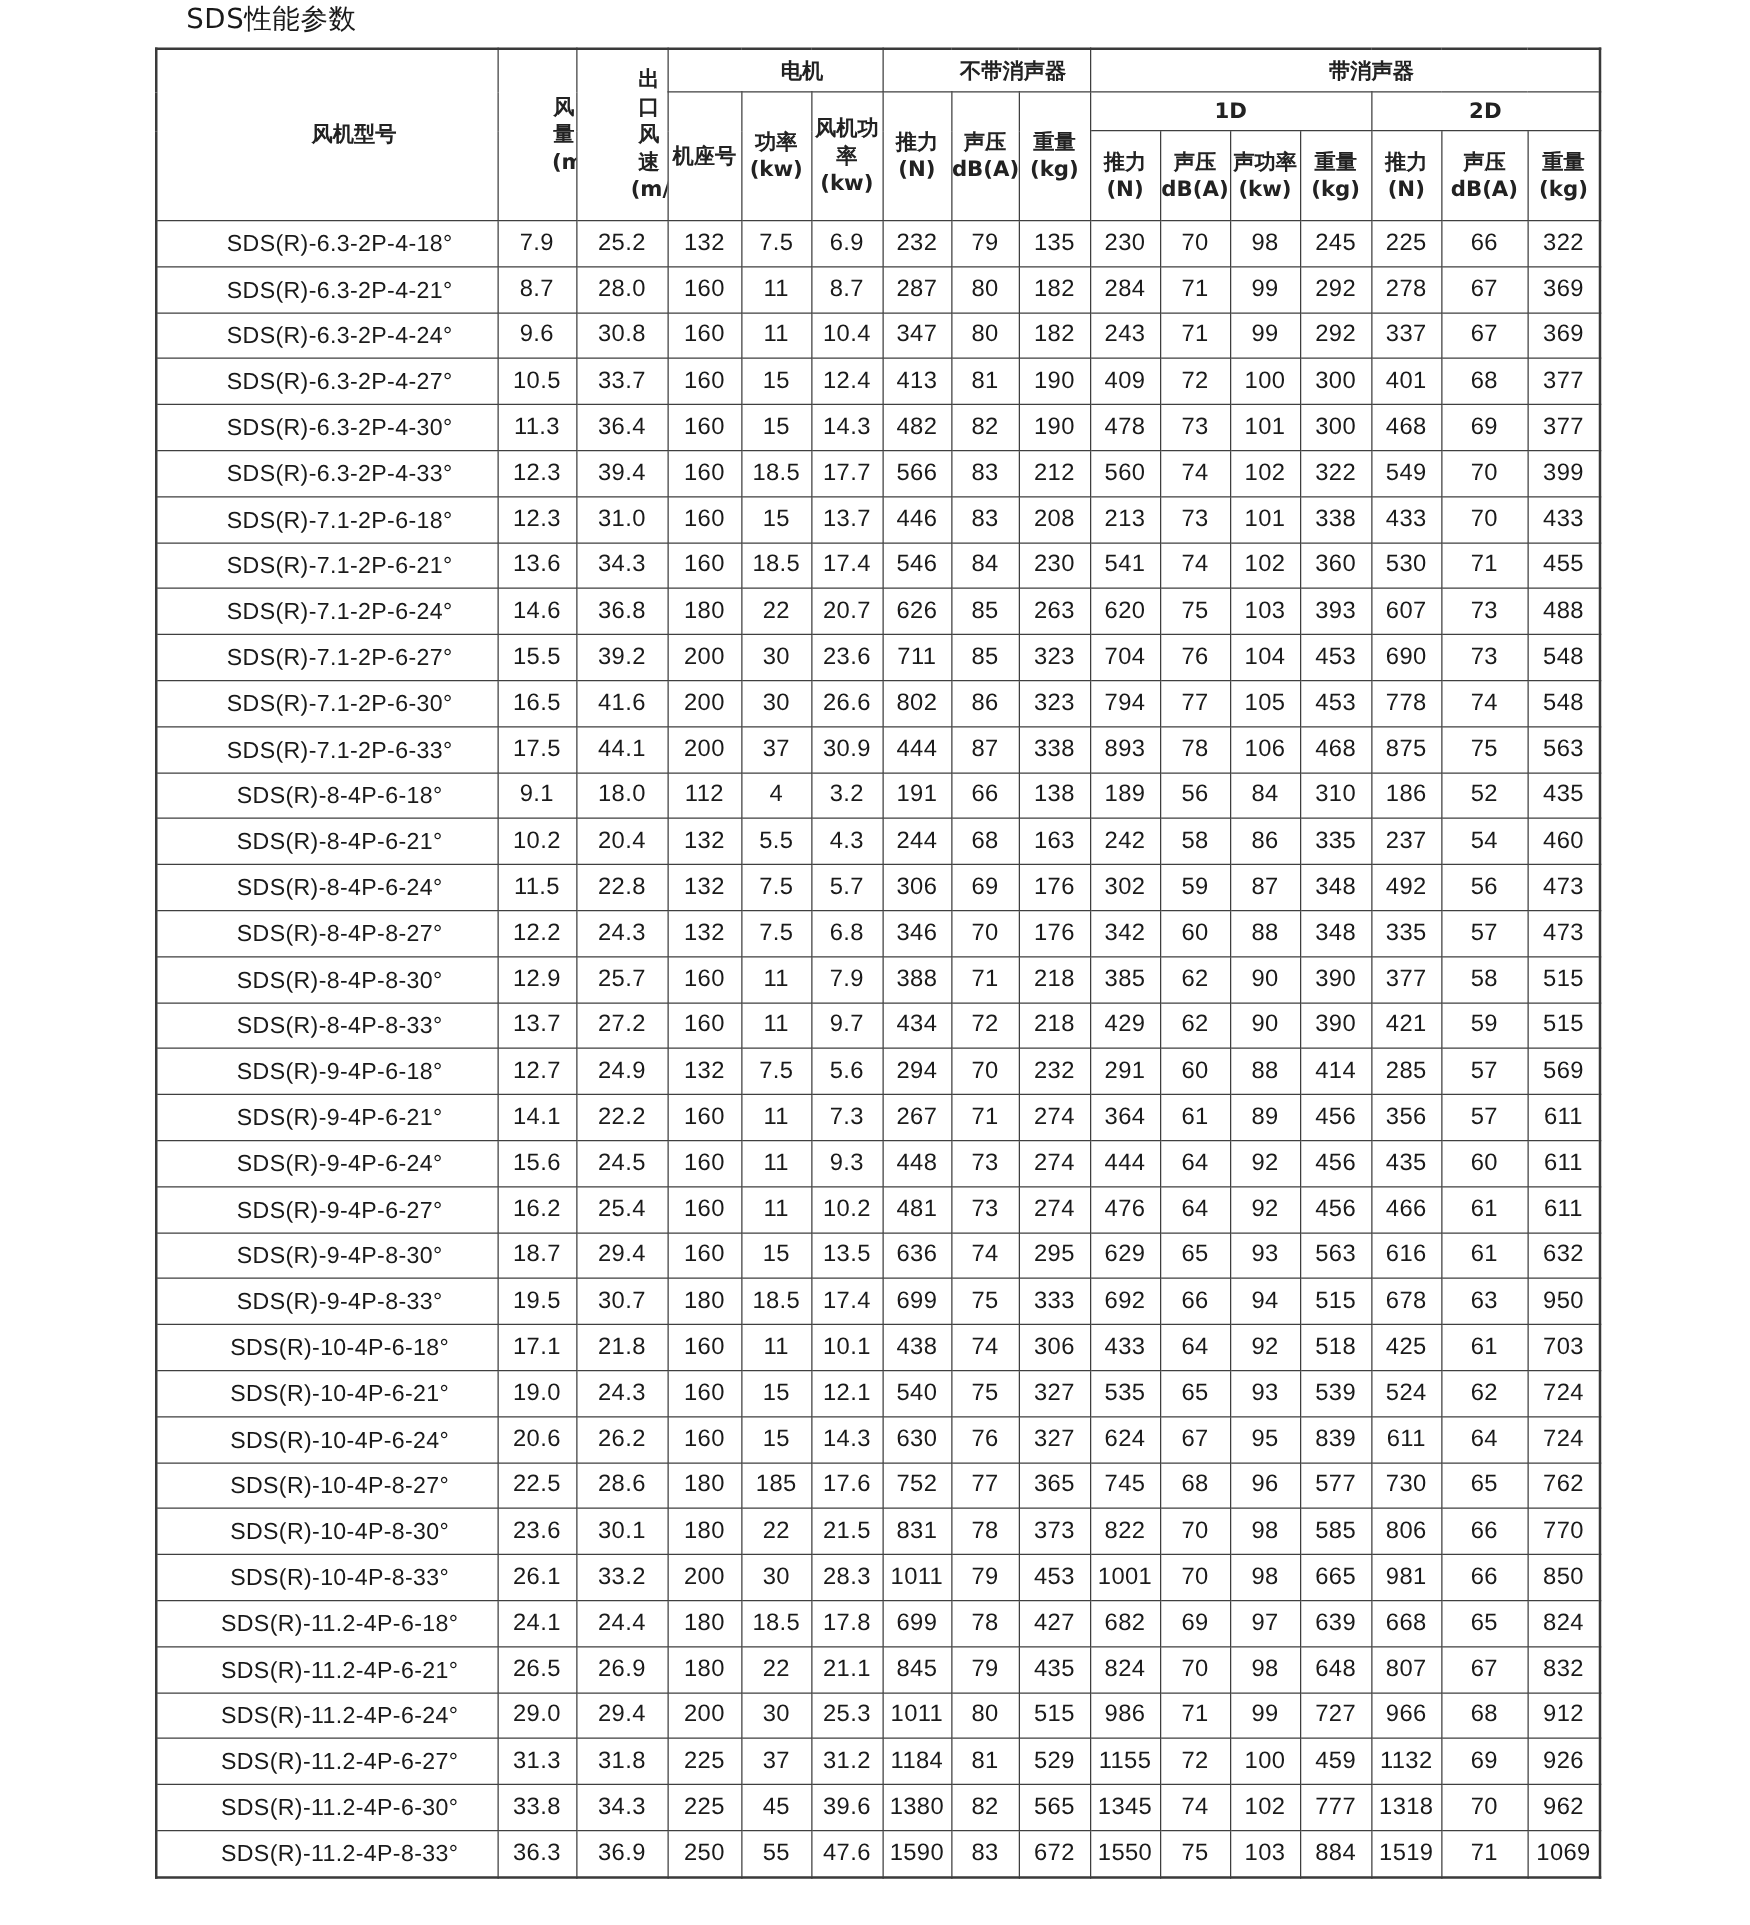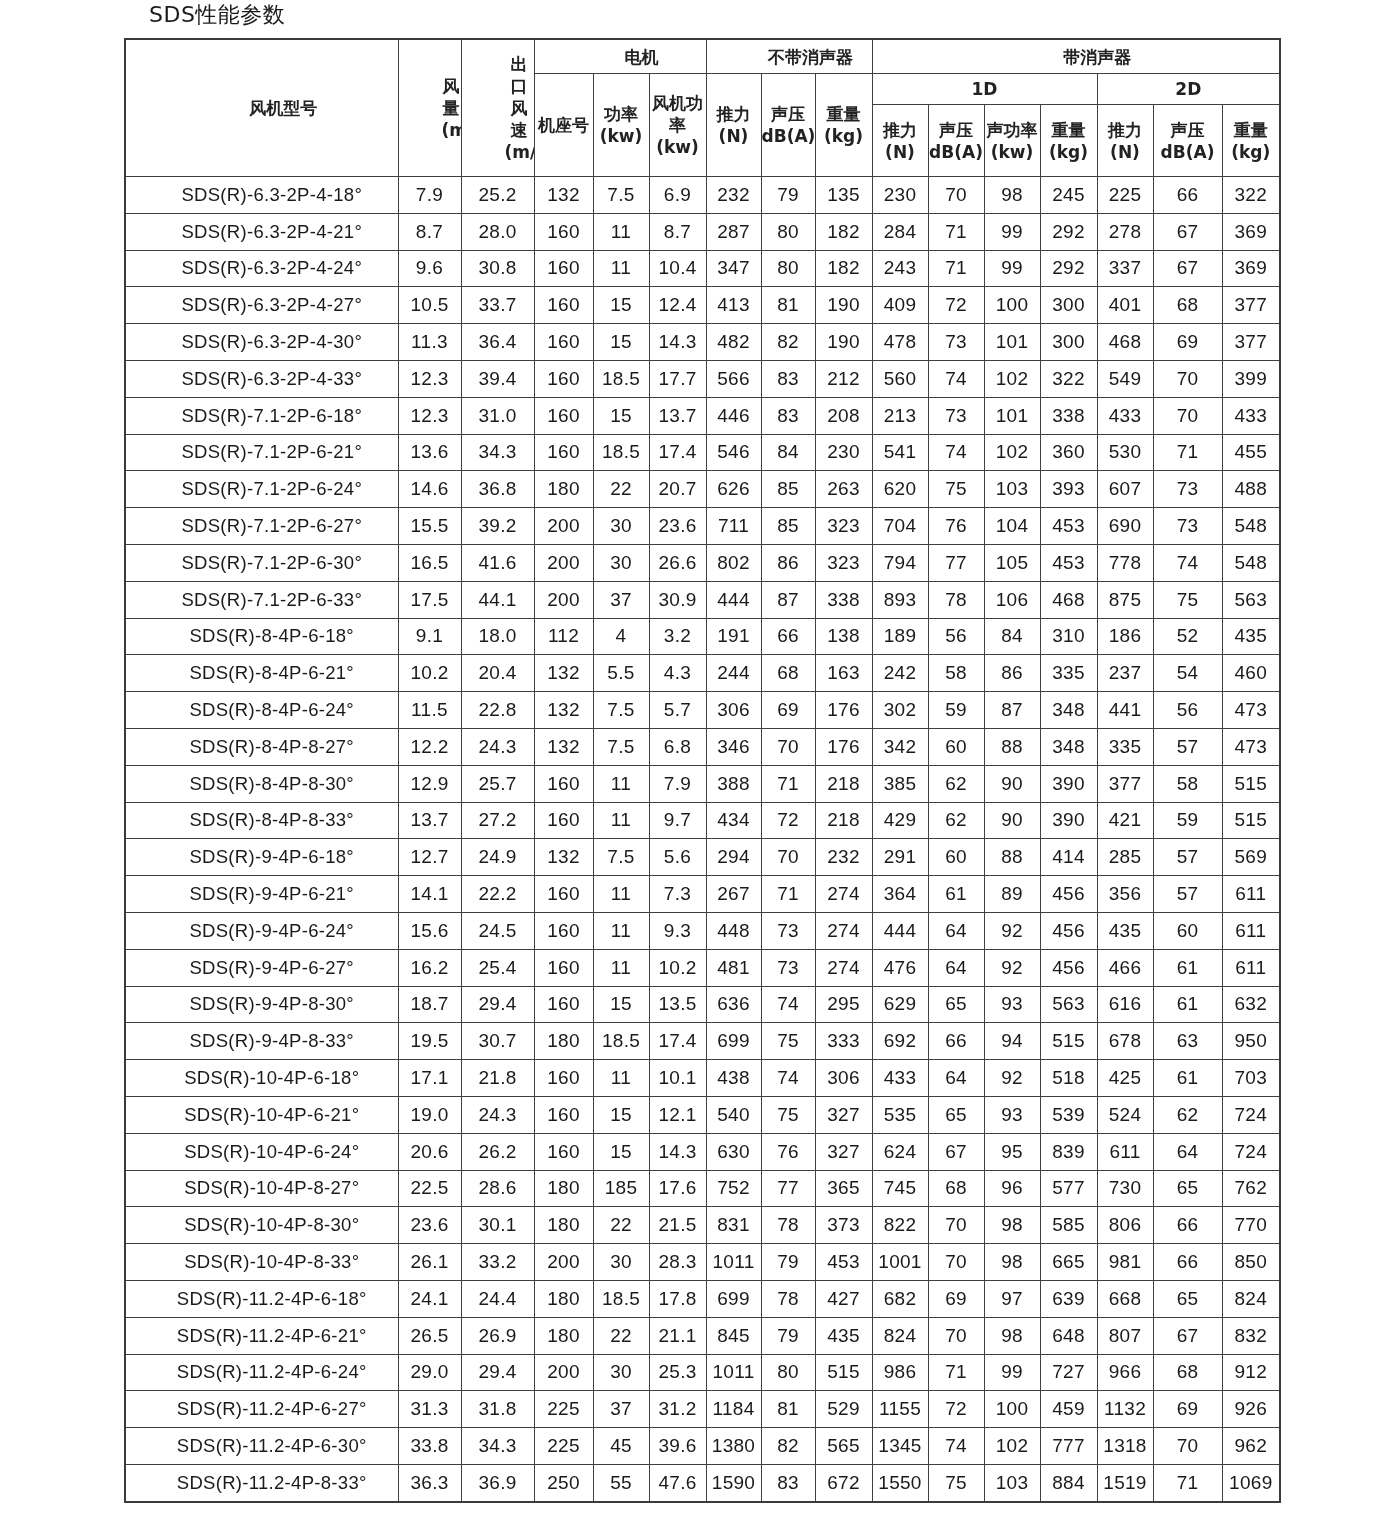--- a/index.html
+++ b/index.html
@@ -346,21 +346,21 @@
         <td>132</td>
         <td>7.5</td>
         <td>5.7</td>
         <td>306</td>
         <td>69</td>
         <td>176</td>
         <td>302</td>
         <td>59</td>
         <td>87</td>
         <td>348</td>
-        <td>441</td>
+        <td>492</td>
         <td>56</td>
         <td>473</td>
       </tr>
       <tr>
         <td class="model">SDS(R)-8-4P-8-27°</td>
         <td>12.2</td>
         <td>24.3</td>
         <td>132</td>
         <td>7.5</td>
         <td>6.8</td>

